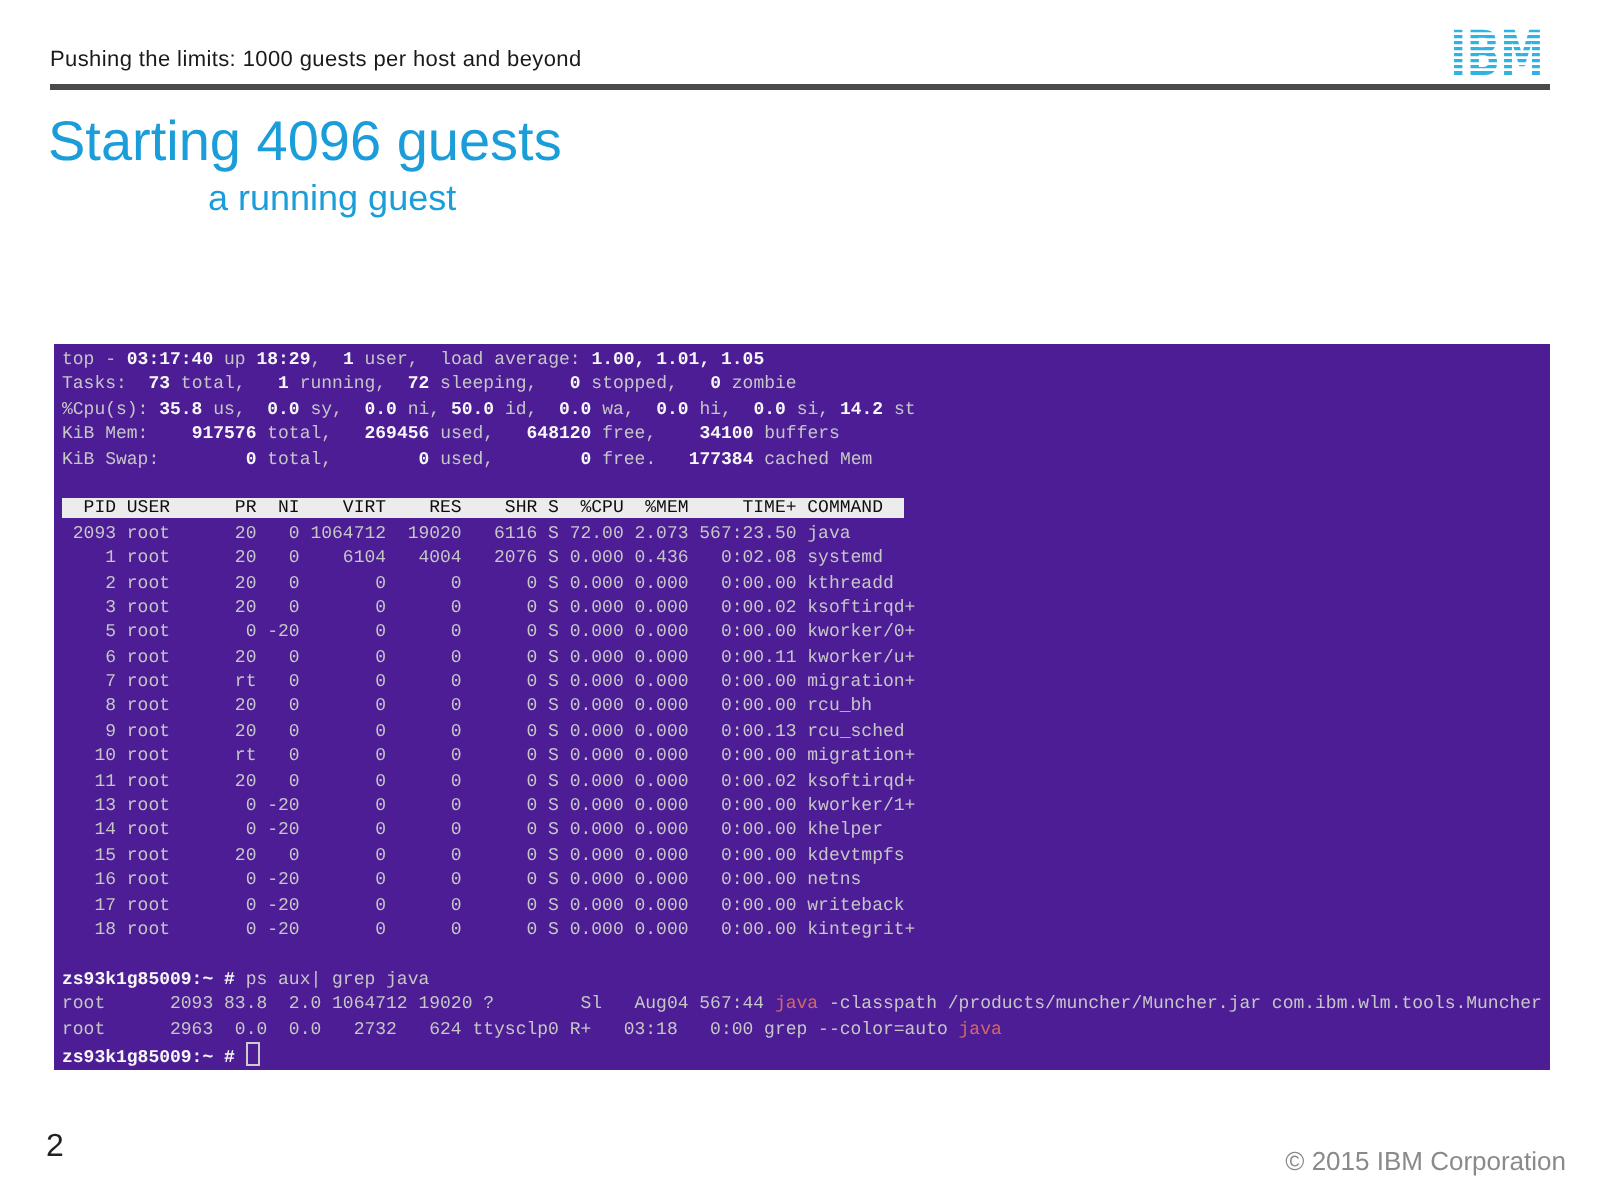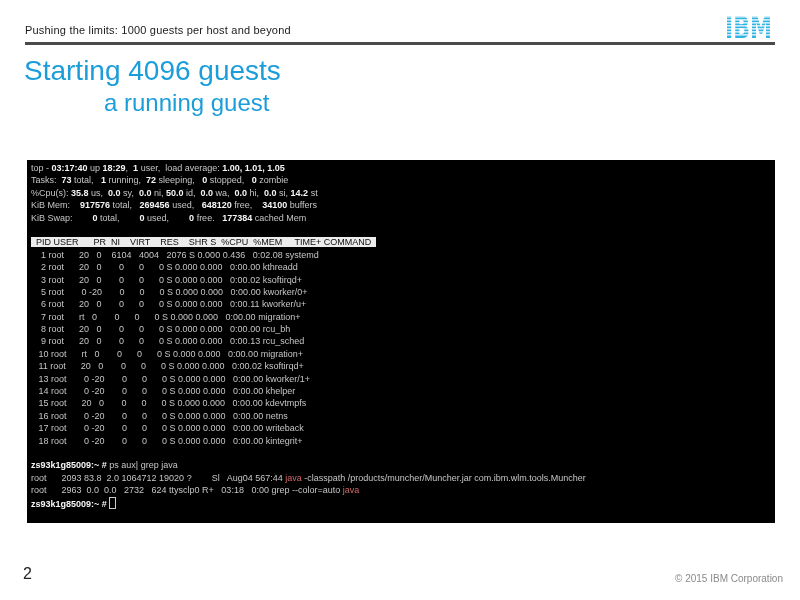--- a/index.html
+++ b/index.html
@@ -12,42 +12,42 @@
     letter-spacing:0.2px;
   }
   .header-rule {
     position:absolute; left:25px; top:42px; width:750px; height:3px; background:#4a4a4a;
   }
   .ibm-logo { position:absolute; left:725px; top:14px; width:48px; height:25px; }
   .slide-title {
     position:absolute; left:24px; top:55px; font-size:28px; color:#1b9dd9;
   }
   .slide-subtitle {
-    position:absolute; left:104px; top:89px; font-size:24px; color:#1b9dd9;
+    position:absolute; left:104px; top:89px; font-size:18px; color:#1b9dd9;
   }
   .terminal {
-    position:absolute; left:27px; top:160px; width:748px; height:363px;
-    background:#000000; box-sizing:border-box; padding:2px 0 0 4px;
-    font-family:Liberation Sans, sans-serif; font-size:9px; line-height:12.4px;
+    position:absolute; left:27px; top:172px; width:748px; height:363px;
+    background:#4c1d95; box-sizing:border-box; padding:2px 0 0 4px;
+    font-family:Liberation Mono, monospace; font-size:9px; line-height:12.4px;
   }
   .term-line { white-space:pre; overflow:hidden; height:12.4px; }
   .seg-n { color:#c6c6c6; }
   .seg-b { color:#f6f6f6; font-weight:bold; }
   .seg-p { color:#f6f6f6; font-weight:bold; }
   .seg-r { color:#d16969; }
   .seg-h { background:#ececec; color:#0d0d0d;margin-top:24px; }
   .seg-c {
     display:inline-block; width:5px; height:10px; border:1px solid #cccccc;
     vertical-align:-2px;
   }
   .page-number {
     position:absolute; left:23px; top:565px; font-size:16px; color:#222222;
   }
   .footer-copyright {
-    position:absolute; right:25px; top:573px; font-size:10px; color:#8a8a8a;
+    position:absolute; right:25px; top:573px; font-size:13px; color:#8a8a8a;
   }
 </style>
 </head>
 <body>
 
 <div class="slide">
 
   <div class="header-title">Pushing the limits: 1000 guests per host and beyond</div>
 
   <div class="header-rule"></div>
@@ -73,20 +73,21 @@
 
   <div class="terminal">
     <div>
         <div class="term-line"><span class="seg-n">top - </span><span class="seg-b">03:17:40</span><span class="seg-n"> up </span><span class="seg-b">18:29</span><span class="seg-n">,  </span><span class="seg-b">1</span><span class="seg-n"> user,  load average: </span><span class="seg-b">1.00, 1.01, 1.05</span></div>
         <div class="term-line"><span class="seg-n">Tasks: </span><span class="seg-b"> 73</span><span class="seg-n"> total, </span><span class="seg-b">  1</span><span class="seg-n"> running, </span><span class="seg-b"> 72</span><span class="seg-n"> sleeping, </span><span class="seg-b">  0</span><span class="seg-n"> stopped, </span><span class="seg-b">  0</span><span class="seg-n"> zombie</span></div>
         <div class="term-line"><span class="seg-n">%Cpu(s): </span><span class="seg-b">35.8</span><span class="seg-n"> us, </span><span class="seg-b"> 0.0</span><span class="seg-n"> sy, </span><span class="seg-b"> 0.0</span><span class="seg-n"> ni, </span><span class="seg-b">50.0</span><span class="seg-n"> id, </span><span class="seg-b"> 0.0</span><span class="seg-n"> wa, </span><span class="seg-b"> 0.0</span><span class="seg-n"> hi, </span><span class="seg-b"> 0.0</span><span class="seg-n"> si, </span><span class="seg-b">14.2</span><span class="seg-n"> st</span></div>
         <div class="term-line"><span class="seg-n">KiB Mem:  </span><span class="seg-b">  917576</span><span class="seg-n"> total, </span><span class="seg-b">  269456</span><span class="seg-n"> used, </span><span class="seg-b">  648120</span><span class="seg-n"> free, </span><span class="seg-b">   34100</span><span class="seg-n"> buffers</span></div>
         <div class="term-line"><span class="seg-n">KiB Swap: </span><span class="seg-b">       0</span><span class="seg-n"> total, </span><span class="seg-b">       0</span><span class="seg-n"> used, </span><span class="seg-b">       0</span><span class="seg-n"> free. </span><span class="seg-b">  177384</span><span class="seg-n"> cached Mem</span></div>
         <div class="term-line"> </div>
         <div class="term-line"><span class="seg-h">  PID USER      PR  NI    VIRT    RES    SHR S  %CPU  %MEM     TIME+ COMMAND  </span></div>
+        <div class="term-line"><span class="seg-n"> 2093 root      20   0 1064712  19020   6116 S 72.00 2.073 567:23.50 java</span></div>
         <div class="term-line"><span class="seg-n">    1 root      20   0    6104   4004   2076 S 0.000 0.436   0:02.08 systemd</span></div>
         <div class="term-line"><span class="seg-n">    2 root      20   0       0      0      0 S 0.000 0.000   0:00.00 kthreadd</span></div>
         <div class="term-line"><span class="seg-n">    3 root      20   0       0      0      0 S 0.000 0.000   0:00.02 ksoftirqd+</span></div>
         <div class="term-line"><span class="seg-n">    5 root       0 -20       0      0      0 S 0.000 0.000   0:00.00 kworker/0+</span></div>
         <div class="term-line"><span class="seg-n">    6 root      20   0       0      0      0 S 0.000 0.000   0:00.11 kworker/u+</span></div>
         <div class="term-line"><span class="seg-n">    7 root      rt   0       0      0      0 S 0.000 0.000   0:00.00 migration+</span></div>
         <div class="term-line"><span class="seg-n">    8 root      20   0       0      0      0 S 0.000 0.000   0:00.00 rcu_bh</span></div>
         <div class="term-line"><span class="seg-n">    9 root      20   0       0      0      0 S 0.000 0.000   0:00.13 rcu_sched</span></div>
         <div class="term-line"><span class="seg-n">   10 root      rt   0       0      0      0 S 0.000 0.000   0:00.00 migration+</span></div>
         <div class="term-line"><span class="seg-n">   11 root      20   0       0      0      0 S 0.000 0.000   0:00.02 ksoftirqd+</span></div>

